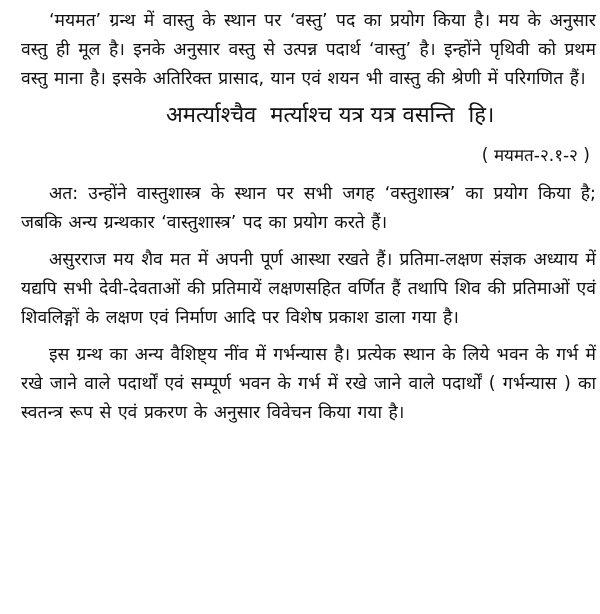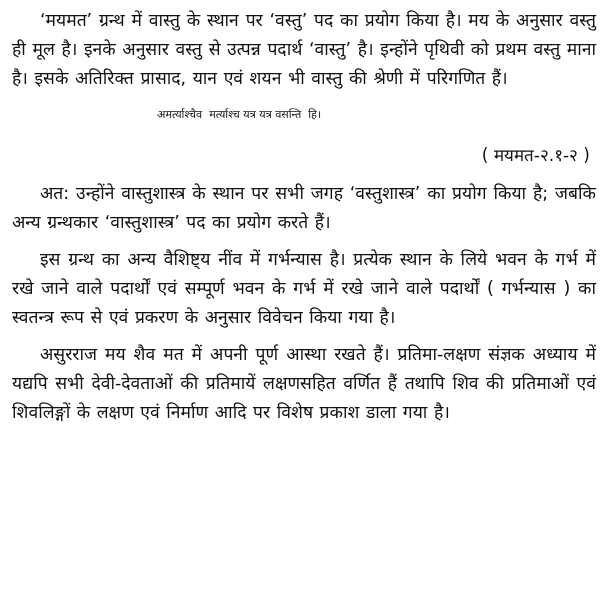--- a/index.html
+++ b/index.html
@@ -12,37 +12,37 @@
     height: 614px;
     overflow: hidden;
     color: #111111;
     font-family: "DejaVu Sans", sans-serif;
   }
   .page {
     position: relative;
     width: 600px;
     height: 614px;
     box-sizing: border-box;
-    padding: 6px 4px 0 12px;
+    padding: 6px 4px 0 21px;
   }
   .para {
     margin: 0;
     font-size: 17.5px;
     line-height: 29px;
     text-align: justify;
     text-indent: 28px;
     word-spacing: 1px;
   }
   .para.p1 { margin-bottom: 8px; }
   .para.p2 { margin-top: 10px; }
   .para.p3 { margin-top: 8px; }
   .para.p4 { margin-top: 8px; }
   .verse-block {
     margin-left: 145px;
-    font-size: 11px;
+    font-size: 22px;
     line-height: 27px;
   }
   .verse {
     margin: 0;
     white-space: pre;
   }
   .verse.gap-top { margin-top: 6px; }
   .citation {
     text-align: right;
     font-size: 17px;
@@ -59,17 +59,17 @@
   <p class="para p1">‘मयमत’ ग्रन्थ में वास्तु के स्थान पर ‘वस्तु’ पद का प्रयोग किया है। मय के अनुसार वस्तु ही मूल है। इनके अनुसार वस्तु से उत्पन्न पदार्थ ‘वास्तु’ है। इन्होंने पृथिवी को प्रथम वस्तु माना है। इसके अतिरिक्त प्रासाद, यान एवं शयन भी वास्तु की श्रेणी में परिगणित हैं।</p>
 
   <div class="verse-block">
     <p class="verse">अमर्त्याश्चैव  मर्त्याश्च यत्र यत्र वसन्ति  हि।</p>
   </div>
 
   <div class="citation">( मयमत-२.१-२ )</div>
 
   <p class="para p2">अत: उन्होंने वास्तुशास्त्र के स्थान पर सभी जगह ‘वस्तुशास्त्र’ का प्रयोग किया है; जबकि अन्य ग्रन्थकार ‘वास्तुशास्त्र’ पद का प्रयोग करते हैं।</p>
 
+  <p class="para p4">असुरराज मय शैव मत में अपनी पूर्ण आस्था रखते हैं। प्रतिमा-लक्षण संज्ञक अध्याय में यद्यपि सभी देवी-देवताओं की प्रतिमायें लक्षणसहित वर्णित हैं तथापि शिव की प्रतिमाओं एवं शिवलिङ्गों के लक्षण एवं निर्माण आदि पर विशेष प्रकाश डाला गया है।</p>
+
   <p class="para p3">इस ग्रन्थ का अन्य वैशिष्ट्य नींव में गर्भन्यास है। प्रत्येक स्थान के लिये भवन के गर्भ में रखे जाने वाले पदार्थों एवं सम्पूर्ण भवन के गर्भ में रखे जाने वाले पदार्थों ( गर्भन्यास ) का स्वतन्त्र रूप से एवं प्रकरण के अनुसार विवेचन किया गया है।</p>
-
-  <p class="para p4">असुरराज मय शैव मत में अपनी पूर्ण आस्था रखते हैं। प्रतिमा-लक्षण संज्ञक अध्याय में यद्यपि सभी देवी-देवताओं की प्रतिमायें लक्षणसहित वर्णित हैं तथापि शिव की प्रतिमाओं एवं शिवलिङ्गों के लक्षण एवं निर्माण आदि पर विशेष प्रकाश डाला गया है।</p>
 
 </div>
 
 </body></html>

